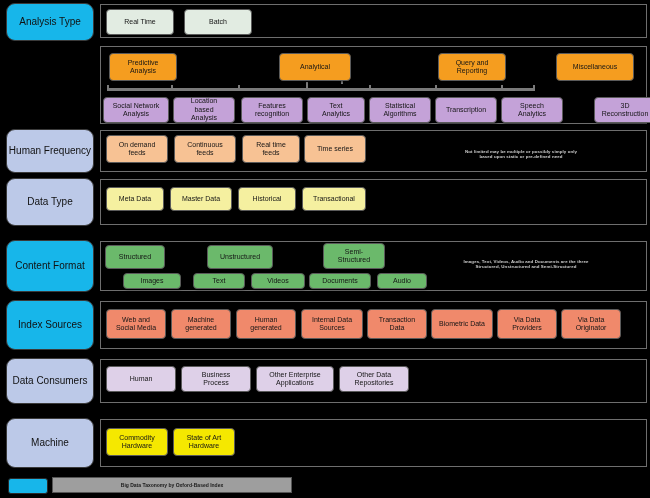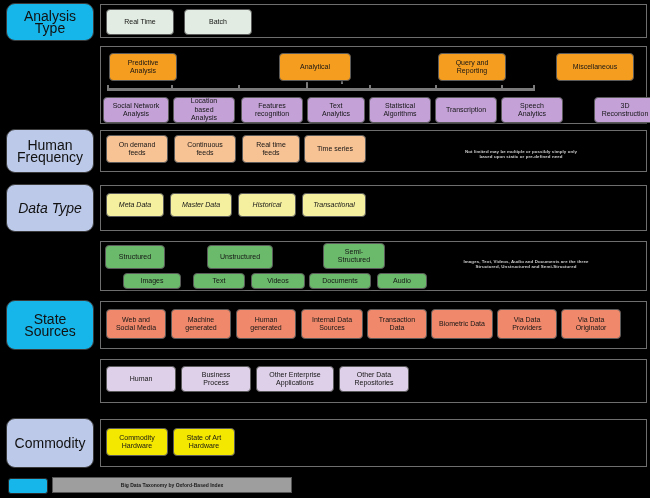--- a/index.html
+++ b/index.html
@@ -11,21 +11,21 @@
   #stage{position:relative;width:650px;height:498px;background:#000;}
 
   
   .band{position:absolute;left:0;right:0;}
   .band-label{
     position:absolute;left:6px;top:0;
     width:88px;border-radius:9px;
     border:1px solid #3a3a3a;
     box-shadow:1px 1px 2px rgba(0,0,0,.55);
     display:flex;align-items:center;justify-content:center;
-    text-align:center;font-size:14px;line-height:12px;color:#111;
+    text-align:center;font-size:10px;line-height:12px;color:#111;
     box-sizing:border-box;
   }
   .band-label.cyan{background:#17b6ea;}
   .band-label.blue{background:#bcc9e8;}
 
   .band-track{
     position:absolute;left:100px;right:3px;top:0;
     background:#a9a9a9;
     border:1px solid #6e6e6e;
     box-sizing:border-box;
@@ -149,50 +149,51 @@
           <div class="chip peachlt" style="left: 73px; top: 4px; width: 62px; height: 28px;">Continuous
 feeds</div>
           <div class="chip peachlt" style="left: 141px; top: 4px; width: 58px; height: 28px;">Real time
 feeds</div>
           <div class="chip peachlt" style="left: 203px; top: 4px; width: 62px; height: 28px;">Time series</div>
           <div class="note" style="left: 330px; top: 18px; width: 180px;">Not limited may be multiple or possibly simply only
 based upon static or pre-defined need</div>
         </div>
       </div>
     </div>
-    <div class="band" style="top: 184px; height: 48px; font-style: italic;">
+    <div class="band" style="top: 178px; height: 48px;">
       <div class="band-label blue" style="height: 48px; white-space: pre-line;">Data Type</div>
       <div class="band-track" style="top: 1px; height: 46px;">
         <div class="track-inner">
           <div class="chip yellowlt" style="left: 5px; top: 7px; width: 58px; height: 24px;">Meta Data</div>
           <div class="chip yellowlt" style="left: 69px; top: 7px; width: 62px; height: 24px;">Master Data</div>
           <div class="chip yellowlt" style="left: 137px; top: 7px; width: 58px; height: 24px;">Historical</div>
           <div class="chip yellowlt" style="left: 201px; top: 7px; width: 64px; height: 24px;">Transactional</div>
         </div>
       </div>
     </div>
     <div class="band" style="top: 240px; height: 52px;">
+      <div class="band-label cyan" style="height: 52px; white-space: pre-line;">Content Format</div>
       <div class="band-track" style="top: 1px; height: 50px;">
         <div class="track-inner">
           <div class="chip green" style="left: 4px; top: 3px; width: 60px; height: 24px;">Structured</div>
           <div class="chip green" style="left: 106px; top: 3px; width: 66px; height: 24px;">Unstructured</div>
           <div class="chip green" style="left: 222px; top: 1px; width: 62px; height: 26px;">Semi-
 Structured</div>
           <div class="chip green" style="left: 22px; top: 31px; width: 58px; height: 16px;">Images</div>
           <div class="chip green" style="left: 92px; top: 31px; width: 52px; height: 16px;">Text</div>
           <div class="chip green" style="left: 150px; top: 31px; width: 54px; height: 16px;">Videos</div>
           <div class="chip green" style="left: 208px; top: 31px; width: 62px; height: 16px;">Documents</div>
           <div class="chip green" style="left: 276px; top: 31px; width: 50px; height: 16px;">Audio</div>
           <div class="note" style="left: 330px; top: 17px; width: 190px;">Images, Text, Videos, Audio and Documents are the three
 Structured, Unstructured and Semi-Structured</div>
         </div>
       </div>
     </div>
     <div class="band" style="top: 300px; height: 50px;">
-      <div class="band-label cyan" style="height: 50px; white-space: pre-line;">State Sources</div>
+      <div class="band-label cyan" style="height: 50px; white-space: pre-line;">Index Sources</div>
       <div class="band-track" style="top: 1px; height: 48px;">
         <div class="track-inner">
           <div class="chip salmon" style="left: 5px; top: 7px; width: 60px; height: 30px;">Web and
 Social Media</div>
           <div class="chip salmon" style="left: 70px; top: 7px; width: 60px; height: 30px;">Machine
 generated</div>
           <div class="chip salmon" style="left: 135px; top: 7px; width: 60px; height: 30px;">Human
 generated</div>
           <div class="chip salmon" style="left: 200px; top: 7px; width: 62px; height: 30px;">Internal Data
 Sources</div>
@@ -200,34 +201,35 @@
 Data</div>
           <div class="chip salmon" style="left: 330px; top: 7px; width: 62px; height: 30px;">Biometric Data</div>
           <div class="chip salmon" style="left: 396px; top: 7px; width: 60px; height: 30px;">Via Data
 Providers</div>
           <div class="chip salmon" style="left: 460px; top: 7px; width: 60px; height: 30px;">Via Data
 Originator</div>
         </div>
       </div>
     </div>
     <div class="band" style="top: 358px; height: 46px;">
+      <div class="band-label blue" style="height: 46px; white-space: pre-line;">Data Consumers</div>
       <div class="band-track" style="top: 1px; height: 44px;">
         <div class="track-inner">
           <div class="chip lilac" style="left: 5px; top: 6px; width: 70px; height: 26px;">Human</div>
           <div class="chip lilac" style="left: 80px; top: 6px; width: 70px; height: 26px;">Business
 Process</div>
           <div class="chip lilac" style="left: 155px; top: 6px; width: 78px; height: 26px;">Other Enterprise
 Applications</div>
           <div class="chip lilac" style="left: 238px; top: 6px; width: 70px; height: 26px;">Other Data
 Repositories</div>
         </div>
       </div>
     </div>
     <div class="band" style="top: 418px; height: 50px;">
-      <div class="band-label blue" style="height: 50px; white-space: pre-line;">Commodity</div>
+      <div class="band-label blue" style="height: 50px; white-space: pre-line;">Machine</div>
       <div class="band-track" style="top: 1px; height: 48px;">
         <div class="track-inner">
           <div class="chip yellow" style="left: 5px; top: 8px; width: 62px; height: 28px;">Commodity
 Hardware</div>
           <div class="chip yellow" style="left: 72px; top: 8px; width: 62px; height: 28px;">State of Art
 Hardware</div>
         </div>
       </div>
     </div>
   </div>

